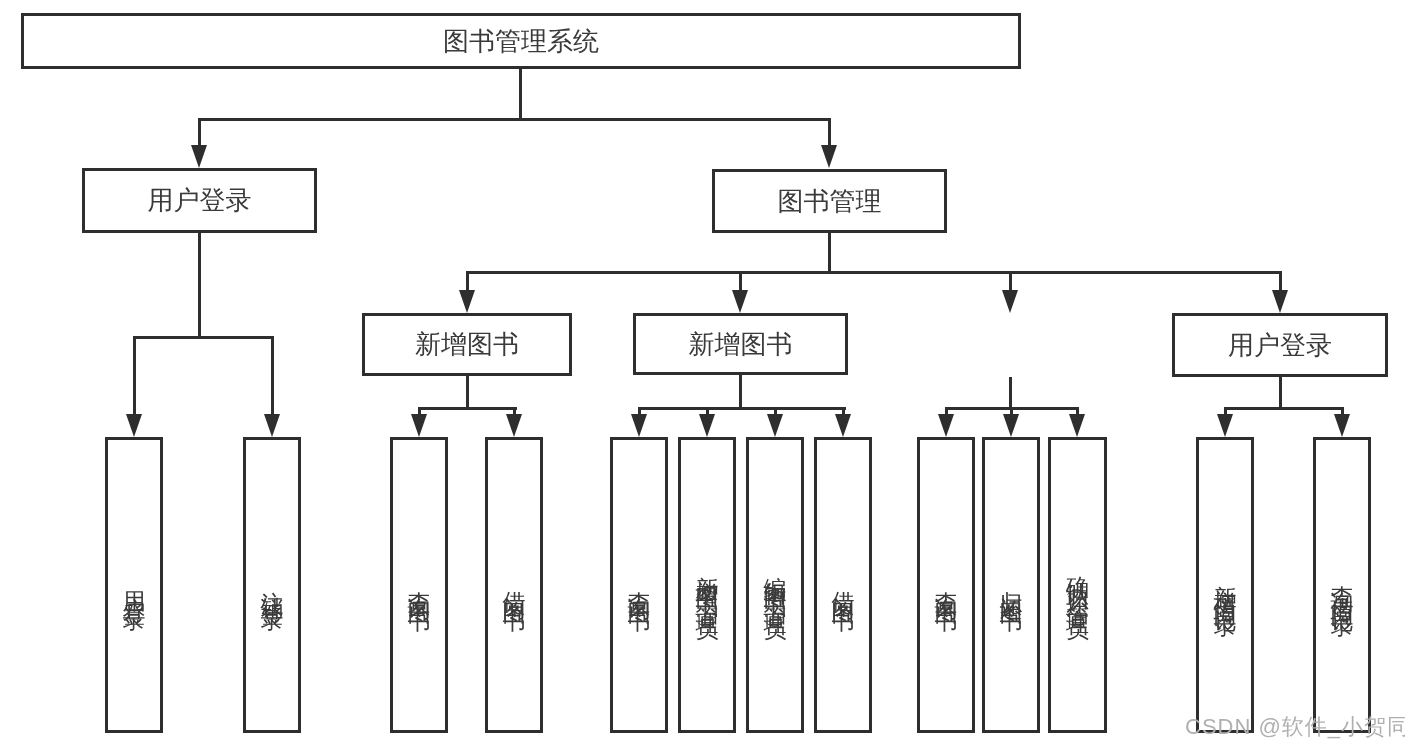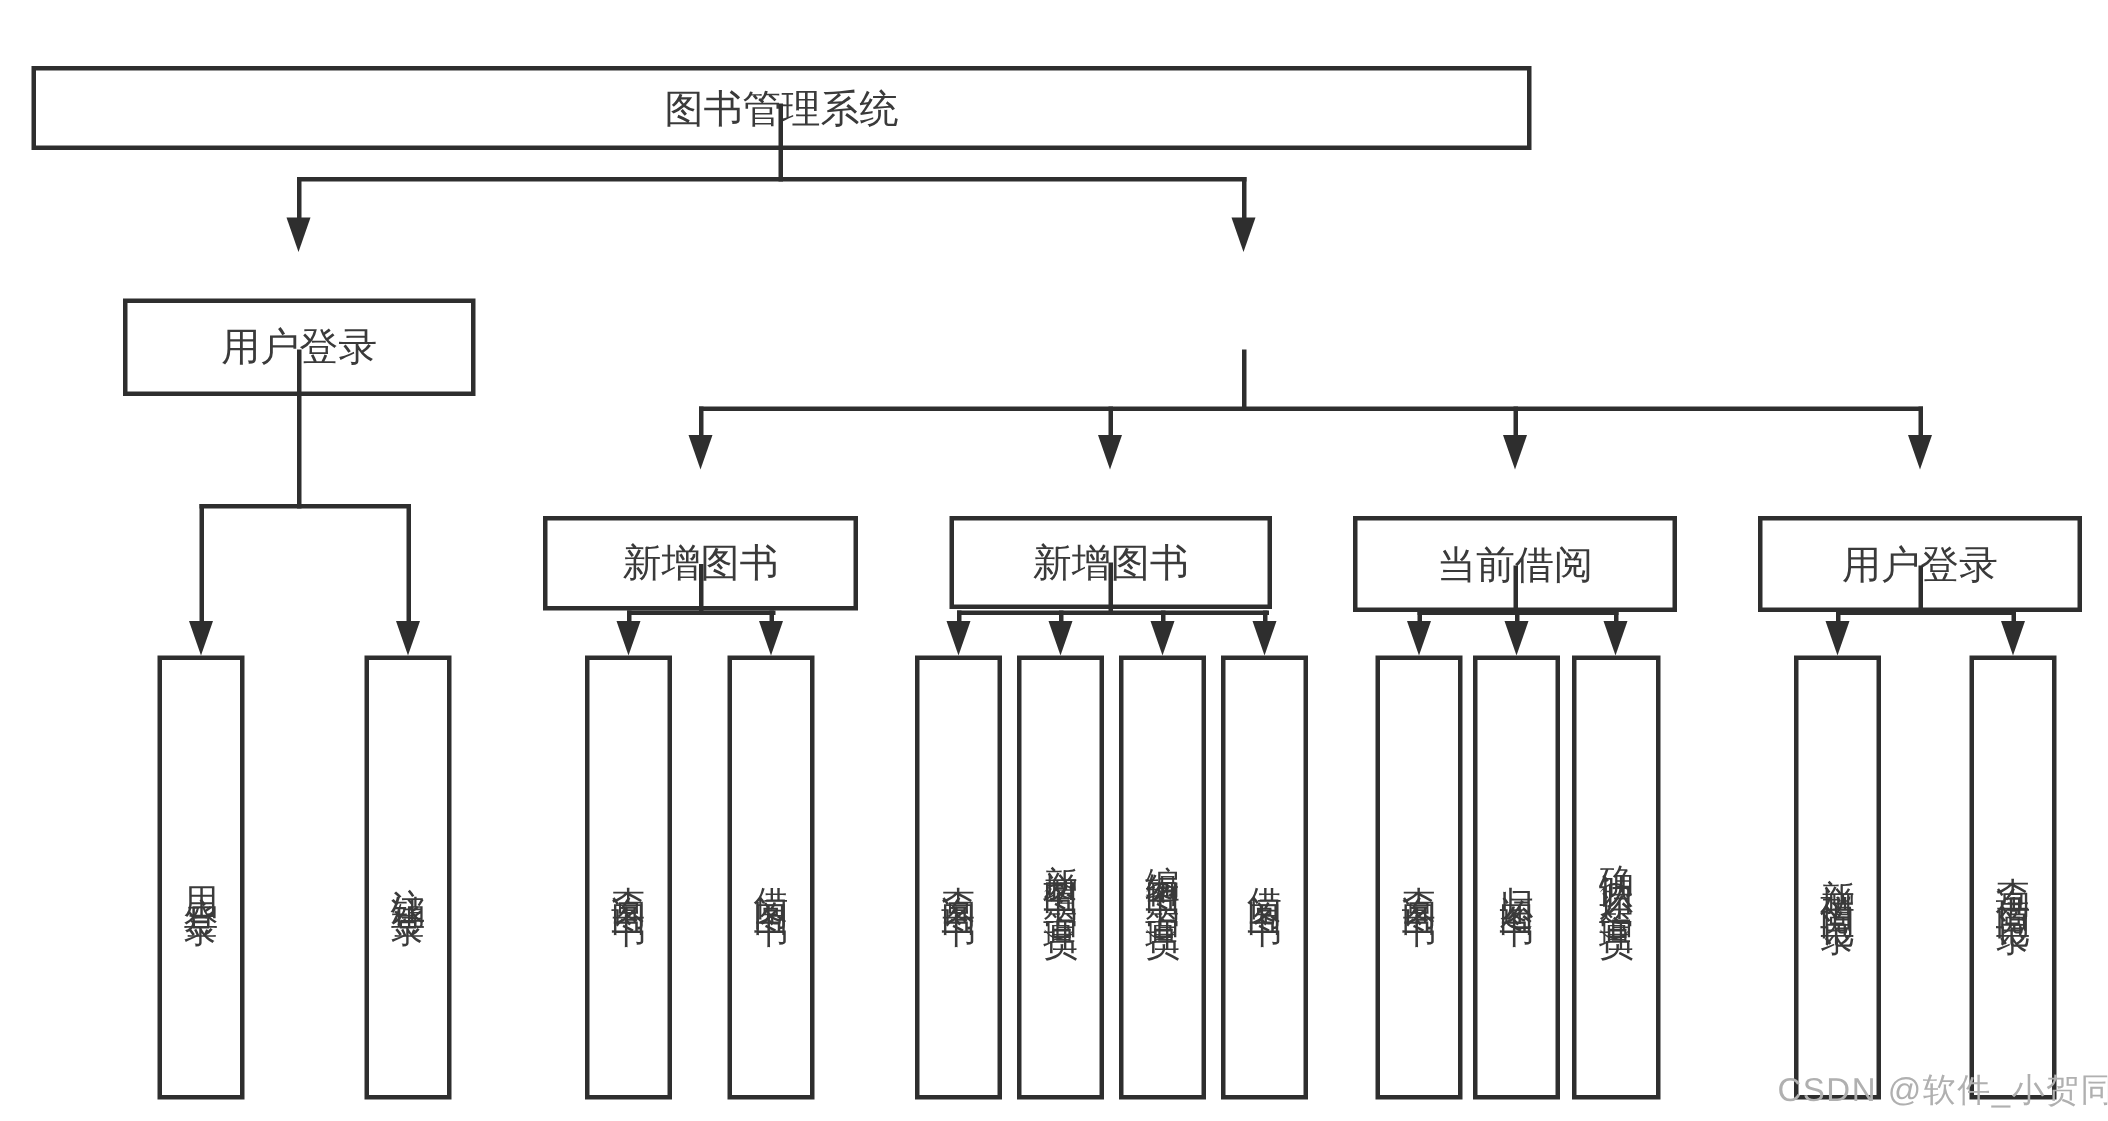--- a/index.html
+++ b/index.html
@@ -6,21 +6,21 @@
   .canvas {
     position:relative; width:1405px; height:747px; background:#ffffff;
     font-family:"Liberation Sans", sans-serif; overflow:hidden;
   }
   .node {
     position:absolute; box-sizing:border-box;
     border:3px solid #2e2e2e; background:#ffffff;
     display:flex; align-items:center; justify-content:center;
     color:#3a3a3a;
   }
-  .h-node { font-size:26px;margin-top:31px; }
+  .h-node { font-size:26px; }
   .v-node {
     writing-mode:vertical-rl; text-orientation:mixed;
     font-size:23px; letter-spacing:6px; line-height:1;
   }
   .line { position:absolute; background:#2e2e2e; }
   .arrow {
     position:absolute; width:0; height:0;
     border-left:8px solid transparent; border-right:8px solid transparent;
     border-top:23px solid #2e2e2e;
   }
@@ -35,32 +35,32 @@
 <div class="canvas">
 
   <div class="node h-node" style="left:21px;top:13px;width:1000px;height:56px">
     <span>图书管理系统</span>
   </div>
 
   <div class="node h-node" style="left:82px;top:168px;width:235px;height:65px">
     <span>用户登录</span>
   </div>
 
+  <div class="node h-node" style="left:712px;top:169px;width:235px;height:64px">
+    <span>图书管理</span>
+  </div>
 
   <div class="node h-node" style="left:362px;top:313px;width:210px;height:63px">
     <span>新增图书</span>
   </div>
 
   <div class="node h-node" style="left:633px;top:313px;width:215px;height:62px">
     <span>新增图书</span>
   </div>
 
-  <div class="node h-node" style="left:902px;top:313px;width:216px;height:64px">
-    <span>当前借阅</span>
-  </div>
 
   <div class="node h-node" style="left:1172px;top:313px;width:216px;height:64px">
     <span>用户登录</span>
   </div>
 
   <div class="node v-node" style="left:105px;top:437px;width:58px;height:296px">
     <span>用户登录</span>
   </div>
   <div class="node v-node" style="left:243px;top:437px;width:58px;height:296px">
     <span>注销登录</span>

